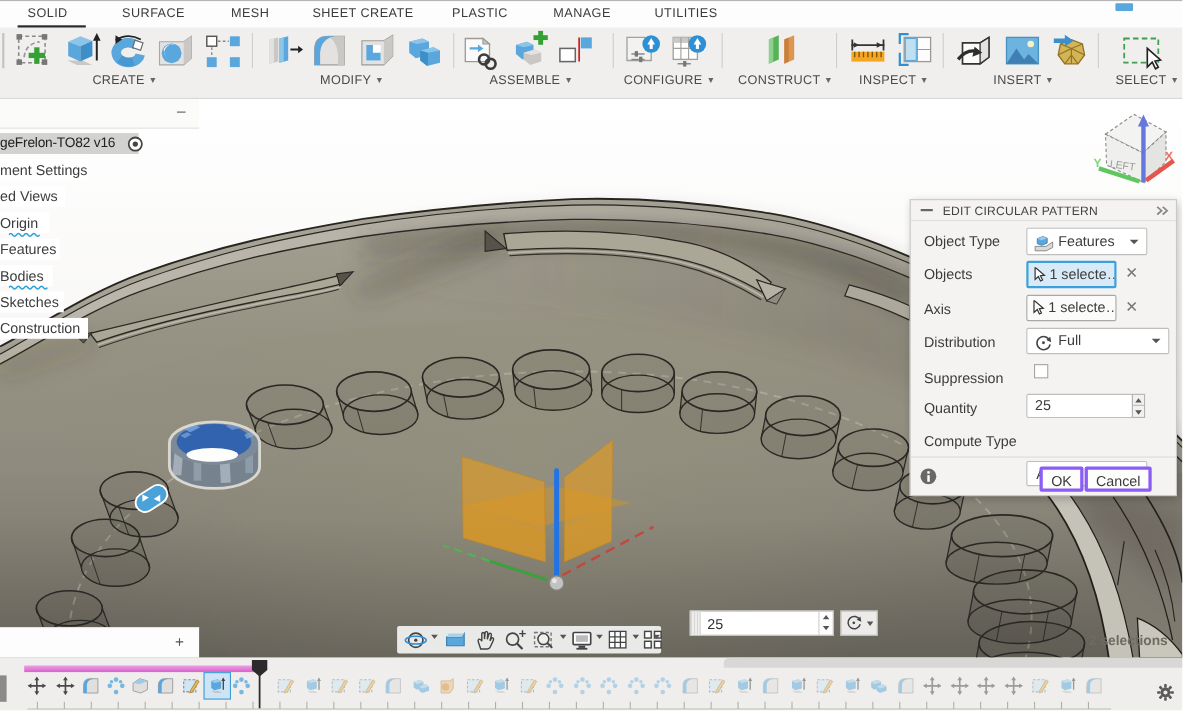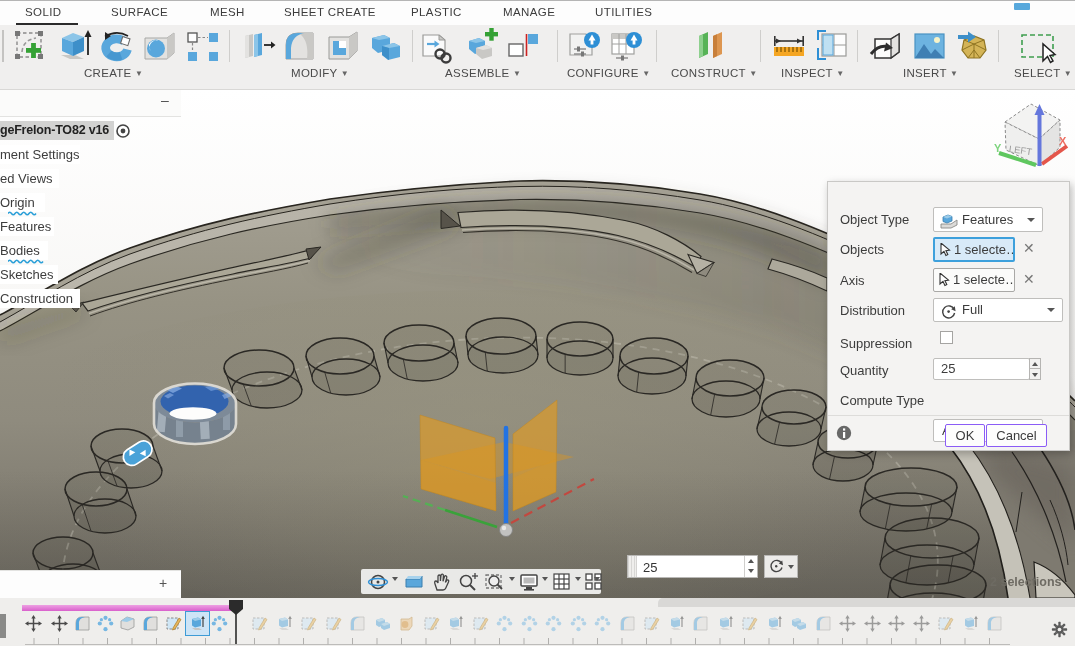--- a/index.html
+++ b/index.html
@@ -34,21 +34,21 @@
   #dlg .hdr { position:absolute; left:0; top:0; width:100%; height:19px; border-bottom:1px solid #e0dfdd; }
   #dlg .hdr .ttl { position:absolute; left:29px; top:4px; font-size:11px; color:#424242; letter-spacing:0.2px; }
   #dlg .hdr .mini { position:absolute; left:9px; top:8px; width:11px; height:2px; background:#666; }
   #dlg .hdr .exp { position:absolute; right:6px; top:3px; font-size:9px; color:#777; letter-spacing:-2px; }
   .drow { position:absolute; left:0; width:100%; }
   .dlab { position:absolute; left:12px; font-size:13px; color:#3c3c3c; }
   .dctl { position:absolute; left:105px; background:#fff; border:1px solid #bfbebc; border-radius:2px; font-size:13px; color:#3c3c3c; white-space:nowrap; overflow:hidden; }
   .caret { position:absolute; right:7px; top:50%; margin-top:-2px; width:0; height:0; border-left:4px solid transparent; border-right:4px solid transparent; border-top:4.5px solid #555; }
   .xbtn { position:absolute; left:195px; color:#777; font-size:14px; }
   #dfoot { position:absolute; left:0; top:233px; width:100%; height:37px; border-top:1px solid #dddcda; }
-  .dbtn { position:absolute; top:8px; height:23px; background:#fdfdfc; border:1px solid #8b5cf6; border-radius:2px; font-size:13px; color:#3c3c3c; text-align:center; line-height:21px; }
+  .dbtn { position:absolute; top:8px; height:23px; background:#fdfdfc; border:3px solid #8b5cf6; border-radius:2px; font-size:13px; color:#3c3c3c; text-align:center; line-height:21px; }
   
   #timeline { position:absolute; left:0; top:598px; width:1075px; height:48px; background:#efeeec; }
   #tl-strip { position:absolute; left:658px; top:0px; width:417px; height:9px; background:#d9d8d6; border-radius:5px 0 0 0; }
   #pinkbar { position:absolute; left:22px; top:7px; width:215px; height:6px; background:linear-gradient(#eda0e2,#d960cc); }
   .tic { position:absolute; top:17px; width:17px; height:17px; }
   .fade { opacity:0.5; }
 </style>
 </head>
 <body>
 <div id="app">
@@ -467,21 +467,21 @@
 <line x1="1039.5" y1="166" x2="1039.5" y2="113" stroke="#6577dc" stroke-width="4"></line>
 <polygon points="1034.5,115 1044.5,115 1039.5,104" fill="#6577dc"></polygon>
 <text x="994" y="152" font-size="11" fill="#7ed47e" font-weight="bold" font-family="Liberation Sans, sans-serif">Y</text>
 <text x="1059" y="145" font-size="11" fill="#ed6e62" font-weight="bold" font-family="Liberation Sans, sans-serif">X</text>
 </g>
 </svg>
 
     <div id="bheader">
         <span class="min">–</span>
       </div>
-    <div class="bitem" style="top:31px; width:114px; background:#d2d2d1; font-weight:bold; color:#222; font-size:12.5px; letter-spacing:-0.2px;">geFrelon-TO82 v16</div>
+    <div class="bitem" style="top:31px; width:126px; background:#d2d2d1; font-weight:normal; color:#222; font-size:12.5px; letter-spacing:-0.2px;">geFrelon-TO82 v16</div>
     <div class="bitem" style="top:55px; width:80px;">ment Settings</div>
     <div class="bitem" style="top:79px; width:59px;">ed Views</div>
     <div class="bitem" style="top:103px; width:45px;">Origin</div>
     <div class="bitem" style="top:127px; width:54px;">Features</div>
     <div class="bitem" style="top:151px; width:48px;">Bodies</div>
     <div class="bitem" style="top:175px; width:58px;">Sketches</div>
     <div class="bitem" style="top:199px; width:80px;">Construction</div>
     <svg style="position:absolute;left:115px;top:33px;" width="16" height="16" viewBox="0 0 16 16">
         <circle cx="8" cy="8" r="6" fill="#fff" stroke="#444" stroke-width="1.6"></circle>
         <circle cx="8" cy="8" r="2.4" fill="#444"></circle>
@@ -565,20 +565,27 @@
 <circle cx="8.2" cy="8.2" r="1.2" fill="#444"></circle>
           </svg>
 <span style="position:absolute;left:23px;top:9px;width:0;height:0;border-left:3.5px solid transparent;border-right:3.5px solid transparent;border-top:4px solid #555;"></span>
         </div>
 </div>
 
     <div id="nsel">2 selections</div>
   </div>
 
   <div id="dlg">
+    <div class="hdr">
+      <div class="mini"></div>
+      <span class="ttl">EDIT CIRCULAR PATTERN</span>
+      <svg class="exp" style="position:absolute;right:6px;top:5px;" width="12" height="9" viewBox="0 0 12 9">
+          <path d="M1,1 L5,4.5 L1,8 M6,1 L10,4.5 L6,8" fill="none" stroke="#888" stroke-width="1.6"></path>
+        </svg>
+    </div>
 
     <div class="drow" style="top:25px;">
   <div class="dlab" style="top:5px;">Object Type</div>
   <div class="dctl" style="top:0px; width:110px; height:25px;">
           <svg width="18" height="16" viewBox="0 0 18 16" style="position:absolute;left:6px;top:5px;">
 <polygon points="1,11 11,11 17,7 17,12 11,15 1,15" fill="#dbdad8" stroke="#8a8a88" stroke-width="0.9"></polygon>
 <polygon points="3,4 8,2 12,3.5 12,8 7,10 3,8.5" fill="#59a7dc" stroke="#3a7fae" stroke-width="0.8"></polygon>
 <polygon points="3,4 8,2 12,3.5 7,5.5" fill="#9ccbe8"></polygon>
           </svg>
           <span style="position:absolute;left:28px;top:4px;">Features</span>

